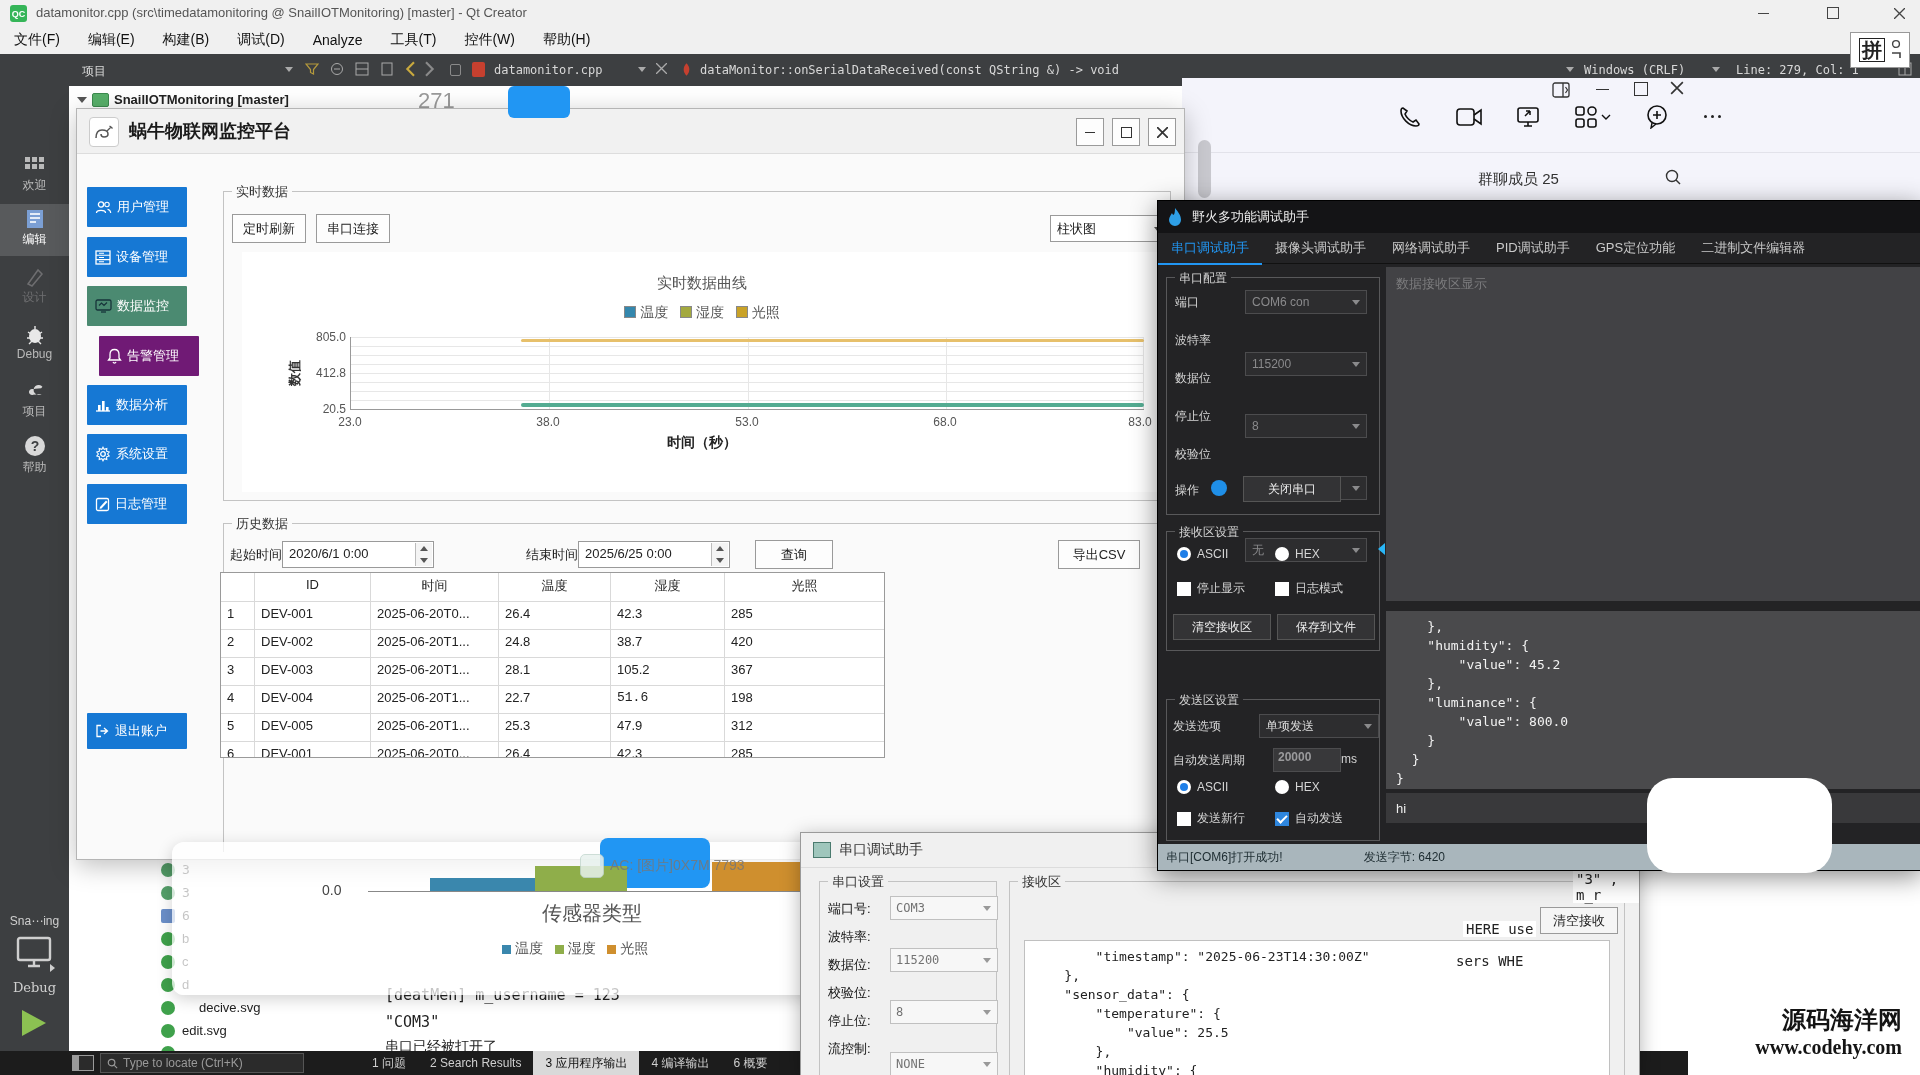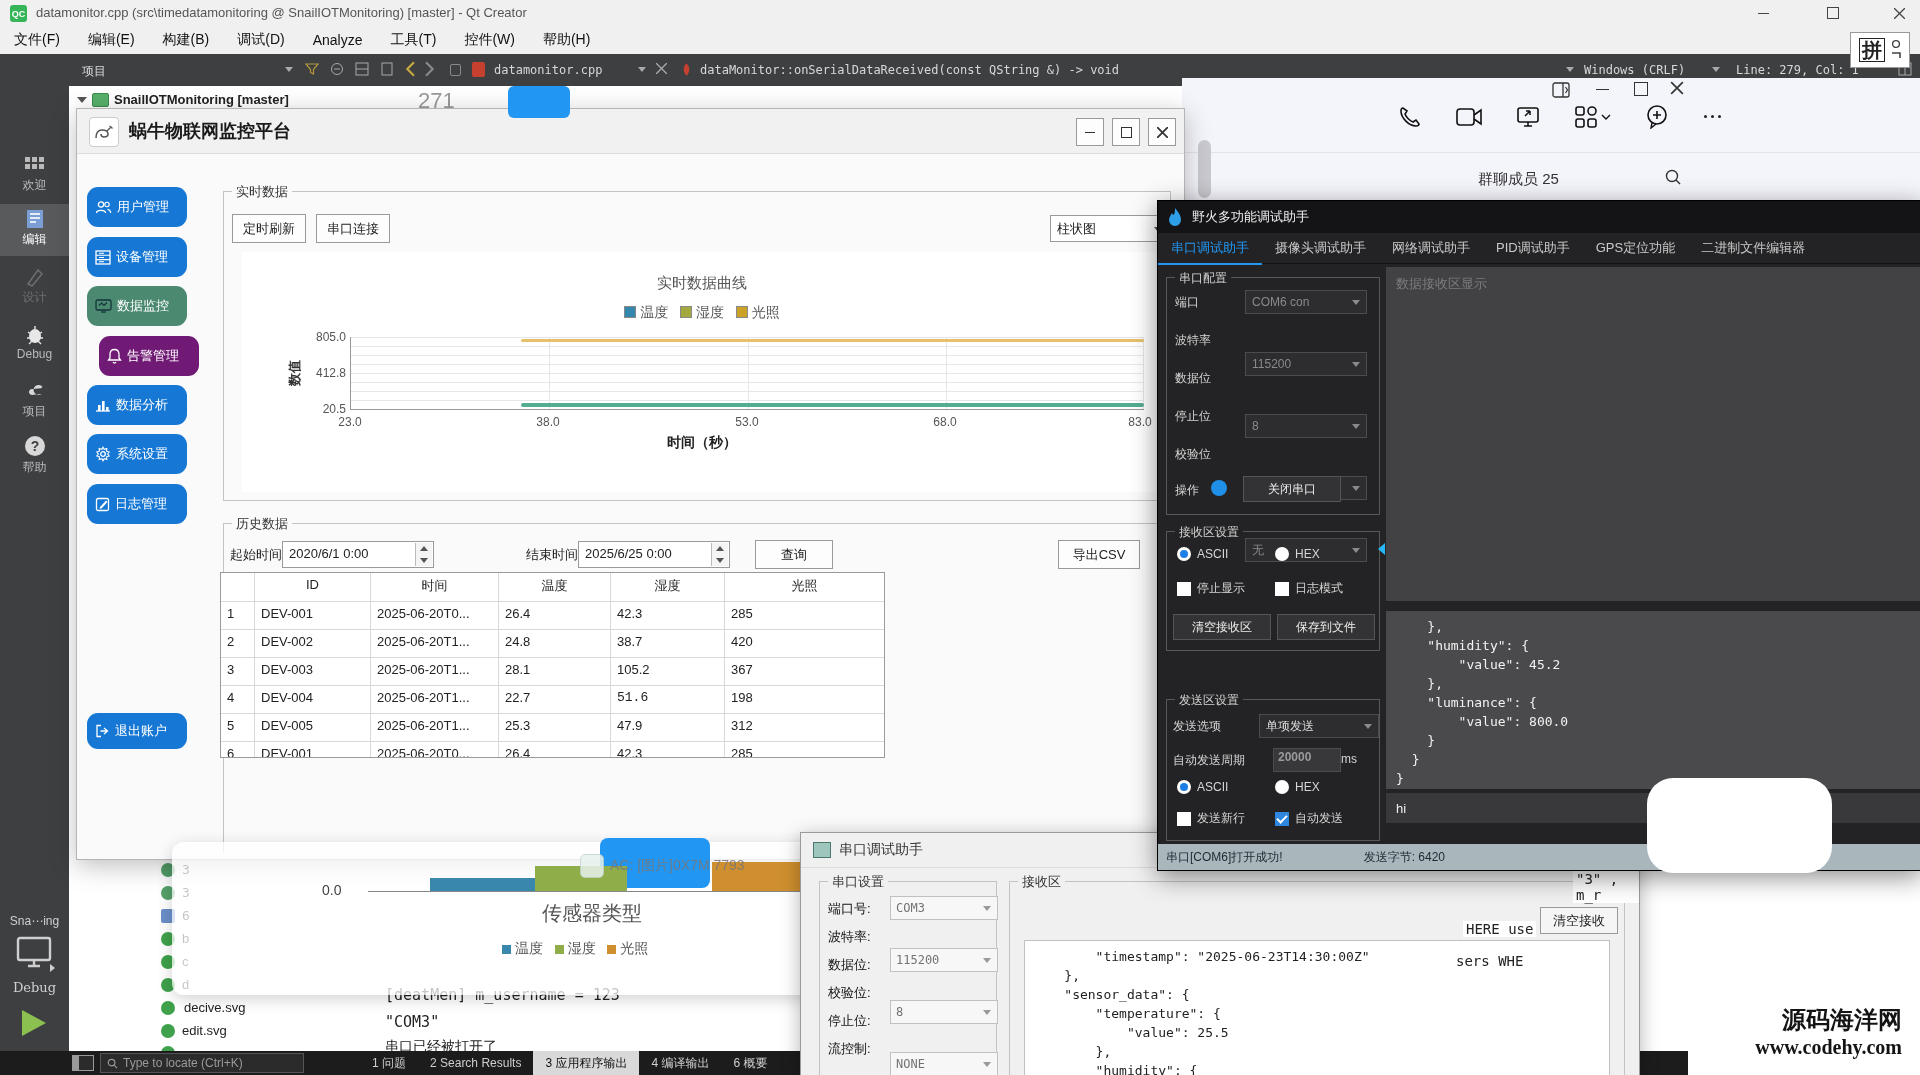--- a/index.html
+++ b/index.html
@@ -44,21 +44,21 @@
     border-top:5px solid #555;position:absolute;right:6px;top:50%;margin-top:-2px;}
   .spin{position:absolute;right:1px;top:1px;bottom:1px;width:16px;border-left:1px solid #bbb;
     display:flex;flex-direction:column;align-items:center;justify-content:space-around;background:#f4f4f4;}
   .up{width:0;height:0;border-left:4px solid transparent;border-right:4px solid transparent;border-bottom:5px solid #555;}
   .dn{width:0;height:0;border-left:4px solid transparent;border-right:4px solid transparent;border-top:5px solid #555;}
   .groupbox{border:1px solid #c3c3c3;}
   .grouplabel{position:absolute;top:-9px;left:8px;background:#fafafa;padding:0 4px;font-size:13px;color:#333;}
   
   #iot{left:76px;top:108px;width:1107px;height:750px;background:#fafafa;border:1px solid #b5b5b5;
     box-shadow:0 6px 24px rgba(0,0,0,.25);}
-  .iot-side-btn{left:10px;width:100px;height:40px;border-radius:11px;display:flex;align-items:center;
+  .iot-side-btn{left:10px;width:100px;height:40px;border-radius:1px;display:flex;align-items:center;
     color:#fff;font-size:13px;gap:5px;padding-left:8px;box-sizing:border-box;}
   .chart-grid-h{background:#e7e7e7;height:1px;}
   .chart-grid-v{background:#e7e7e7;width:1px;}
   .legend-sq{width:10px;height:10px;display:inline-block;border:1px solid #888;margin-right:4px;vertical-align:-1px;}
   .tbl-row{display:flex;border-bottom:1px solid #d9d9d9;}
   .tbl-cell{border-right:1px solid #d9d9d9;box-sizing:border-box;padding:4px 6px;font-size:13px;color:#222;
     overflow:hidden;white-space:nowrap;}
   
   #wildfire{left:1157px;top:200px;width:763px;height:669px;background:#232325;border:1px solid #000;
     box-shadow:0 6px 24px rgba(0,0,0,.45);color:#ddd;}
@@ -299,21 +299,21 @@
           <span style="font-size:13px;">b</span>
         </div>
       <div style="display:flex;gap:7px;align-items:center;">
           <span class="greenball"></span>
           <span style="font-size:13px;">c</span>
         </div>
       <div style="display:flex;gap:7px;align-items:center;">
           <span class="greenball"></span>
           <span style="font-size:13px;">d</span>
         </div>
-      <div style="display:flex;gap:9px;align-items:center;">
+      <div style="display:flex;gap:24px;align-items:center;">
           <span class="greenball"></span>
           <span style="font-size:13px;">decive.svg</span>
         </div>
       <div style="display:flex;gap:7px;align-items:center;">
           <span class="greenball"></span>
           <span style="font-size:13px;">edit.svg</span>
         </div>
       <div style="display:flex;gap:7px;align-items:center;">
           <span class="greenball"></span>
         </div>

